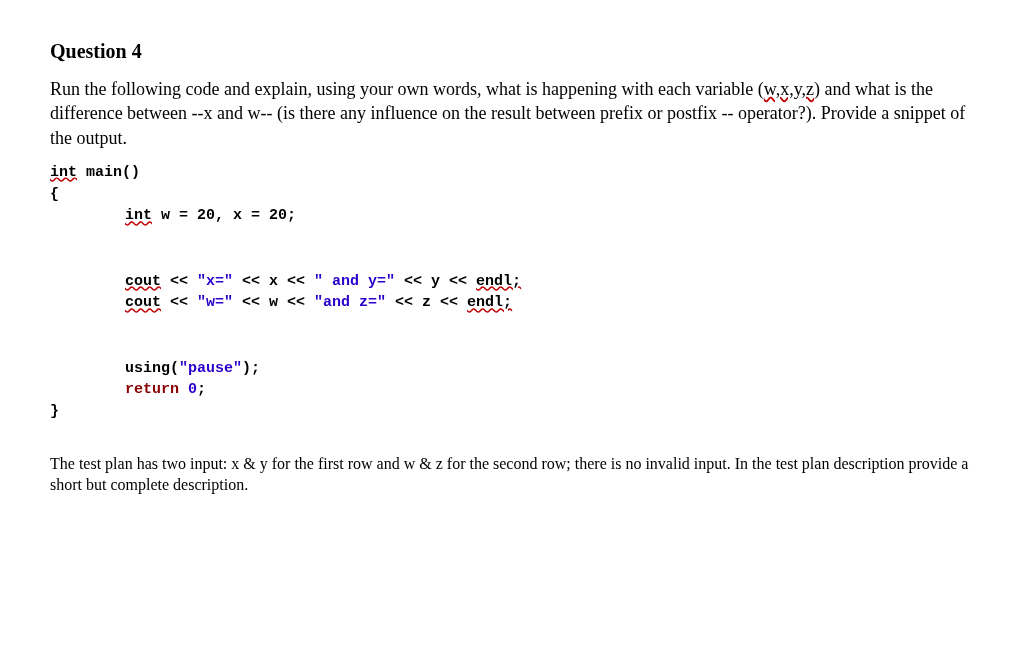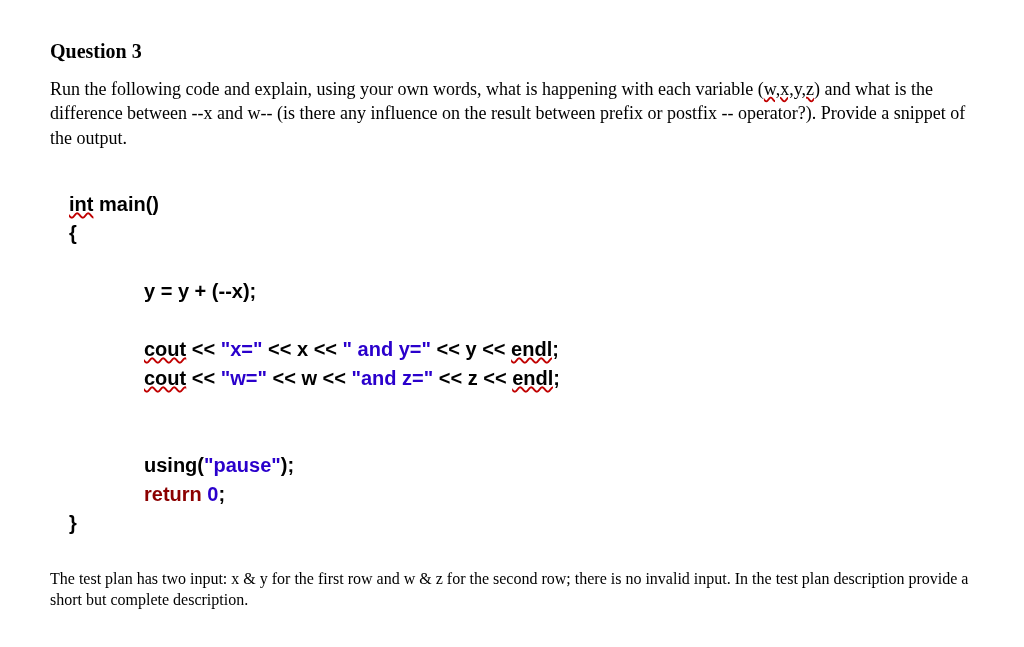--- a/index.html
+++ b/index.html
@@ -16,34 +16,33 @@
       color: #000000;
     }
     .question-title {
       font-weight: bold;
       font-size: 20px;
       margin-bottom: 14px;
     }
     .instructions {
       font-size: 18px;
       line-height: 1.35;
-      margin-bottom: 40px;
+      margin-bottom: 12px;
     }
     .instructions .underlined {
       text-decoration: underline;
       text-decoration-style: wavy;
       text-decoration-color: #c00000;
     }
     .code-block {
-      font-family: Liberation Sans, sans-serif;
-      font-size: 20px;
+      font-family: Liberation Mono, monospace;
+      font-size: 15px;
       font-weight: bold;
       line-height: 1.45;
       margin-bottom: 30px;
-      margin-left: 19px;
     }
     .code-block .kw {
       text-decoration: underline;
       text-decoration-style: wavy;
       text-decoration-color: #c00000;
     }
     .code-block .str {
       color: #2a00cc;
     }
     .code-block .ret {
@@ -63,31 +62,31 @@
     .code-line {
       white-space: pre;
     }
     .blank-line {
       height: 1.45em;
     }
   </style>
 </head>
 <body>
 
-<div class="question-title">Question 3</div>
+<div class="question-title">Question 4</div>
 
 <div class="instructions">
   <span>Run the following code and explain, using your own words, what is happening with each variable (</span><span class="underlined">w,x,y,z</span><span>) and what is the difference between --x  and w-- (is there any influence on the result between prefix or postfix -- operator?). Provide a snippet of the output.</span>
 </div>
 
 <div class="code-block">
   <div class="code-line"><span class="kw">int</span><span> main()</span></div>
   <div class="code-line">{</div>
+  <div class="code-line indent"><span class="kw">int</span><span> w = 20, x = 20;</span></div>
   <div class="blank-line"></div>
-  <div class="code-line indent">y = y + (--x);</div>
   <div class="blank-line"></div>
   <div class="code-line indent"><span class="kw">cout</span><span> &lt;&lt; </span><span class="str">"x="</span><span> &lt;&lt; x &lt;&lt; </span><span class="str">" and y="</span><span> &lt;&lt; y &lt;&lt; </span><span class="kw">endl;</span></div>
   <div class="code-line indent"><span class="kw">cout</span><span> &lt;&lt; </span><span class="str">"w="</span><span> &lt;&lt; w &lt;&lt; </span><span class="str">"and z="</span><span> &lt;&lt; z &lt;&lt; </span><span class="kw">endl;</span></div>
   <div class="blank-line"></div>
   <div class="blank-line"></div>
   <div class="code-line indent"><span>using(</span><span class="str">"pause"</span><span>);</span></div>
   <div class="code-line indent"><span class="ret">return</span><span> </span><span class="zero">0</span><span>;</span></div>
   <div class="code-line">}</div>
 </div>
 

